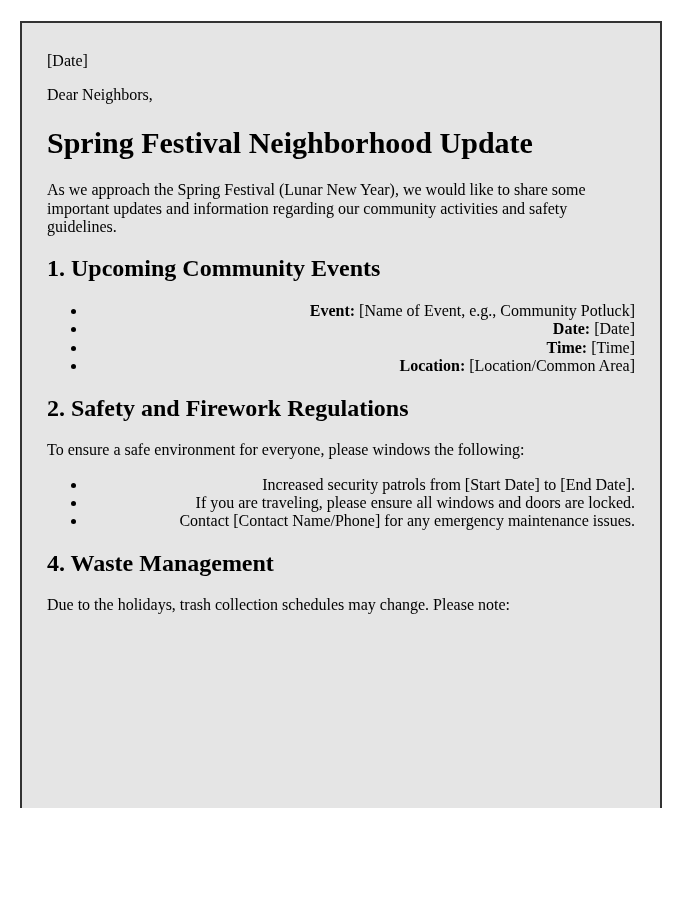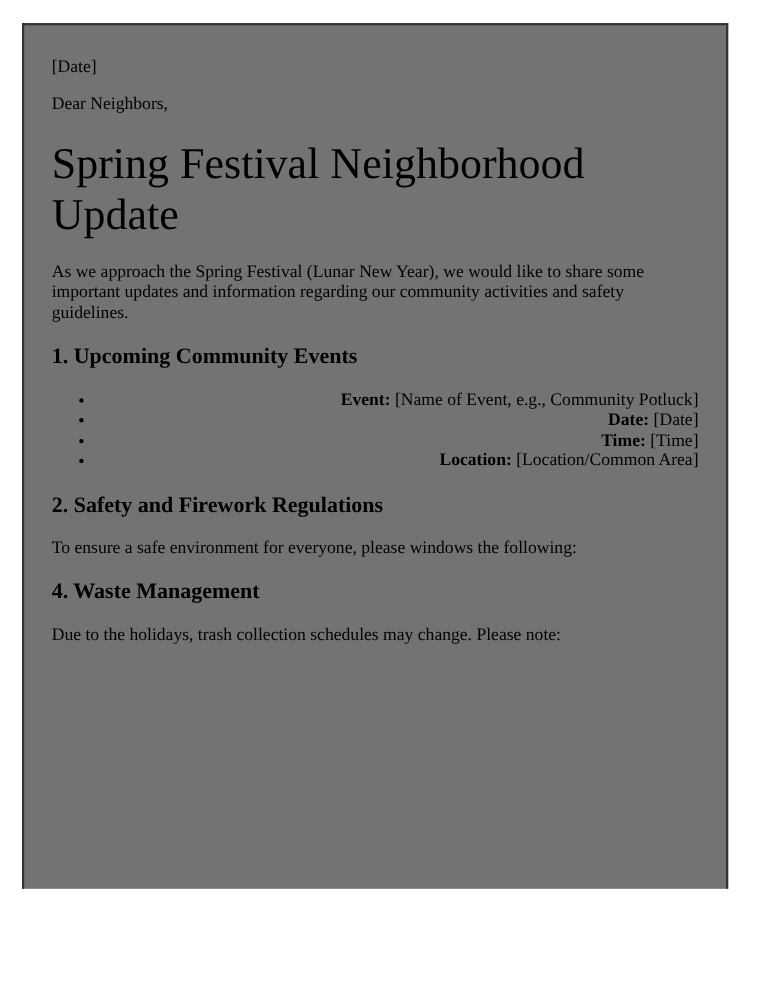--- a/index.html
+++ b/index.html
@@ -14,35 +14,35 @@
     position: absolute;
     left: 20px;
     top: 21px;
     width: 642px;
     height: 787px;
     box-sizing: border-box;
     border: 2px solid #333333;
     border-bottom: none;
     padding: 13px 25px 0 25px;
     overflow: hidden;
-    background: #737373;
+    background: #e5e5e5;
     color: #000000;
     font-family: "Liberation Serif", "DejaVu Serif", serif;
     font-size: 16px;
     line-height: 1.15;
   }
   .page p { margin: 16px 0; }
   .page h1 {
-    font-size: 40px;
-    font-weight: normal;
+    font-size: 30px;
+    font-weight: bold;
     margin: 21px 0;
     line-height: 1.15;
   }
   .page h2 {
-    font-size: 20px;
+    font-size: 24px;
     font-weight: bold;
     margin: 19px 0;
     line-height: 1.15;
   }
   .page ul {
     margin: 15px 0;
     padding-left: 40px;
     list-style-type: disc;
     text-align: right;
   }
@@ -67,20 +67,25 @@
           <li><strong>Location:</strong> [Location/Common Area]</li>
         </ul>
   </section>
 
   <section>
     <h2>2. Safety and Firework Regulations</h2>
     <p>To ensure a safe environment for everyone, please windows the following:</p>
   </section>
 
   <section>
+    <ul>
+          <li>Increased security patrols from [Start Date] to [End Date].</li>
+          <li>If you are traveling, please ensure all windows and doors are locked.</li>
+          <li>Contact [Contact Name/Phone] for any emergency maintenance issues.</li>
+        </ul>
   </section>
 
   <section>
     <h2>4. Waste Management</h2>
     <p>Due to the holidays, trash collection schedules may change. Please note:</p>
 
   </section>
 </div>
 </div>
 

